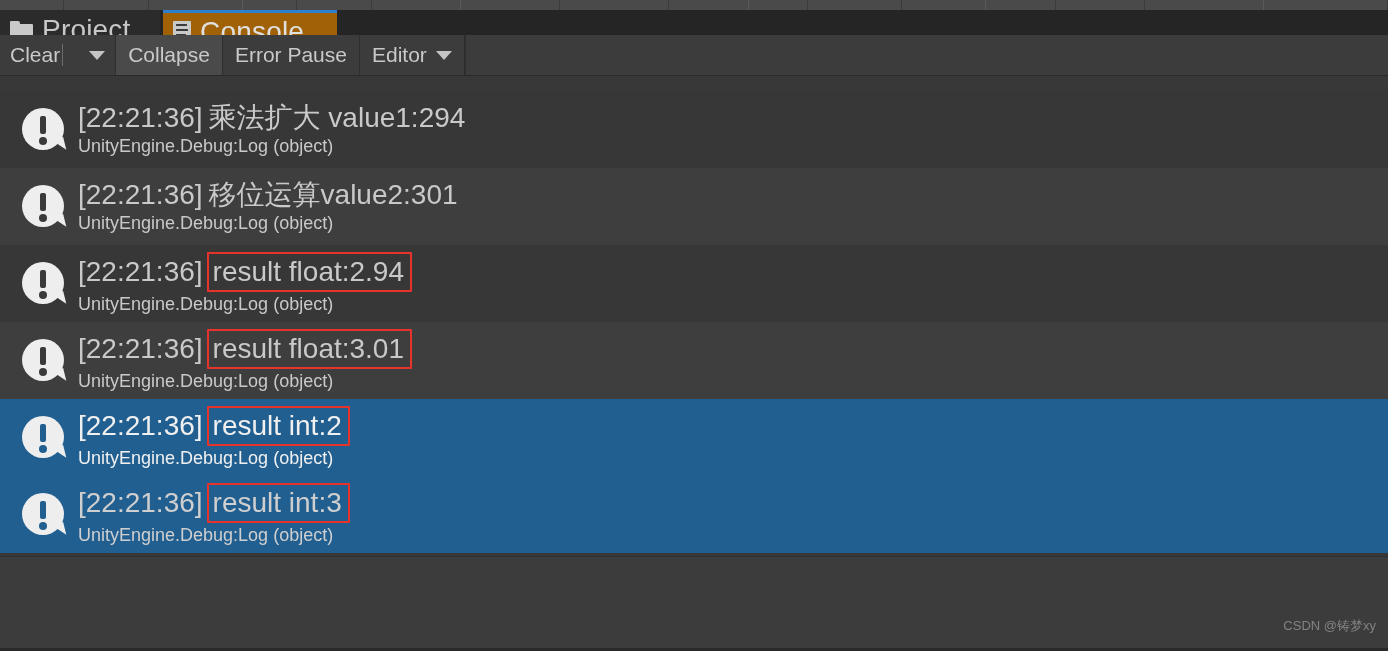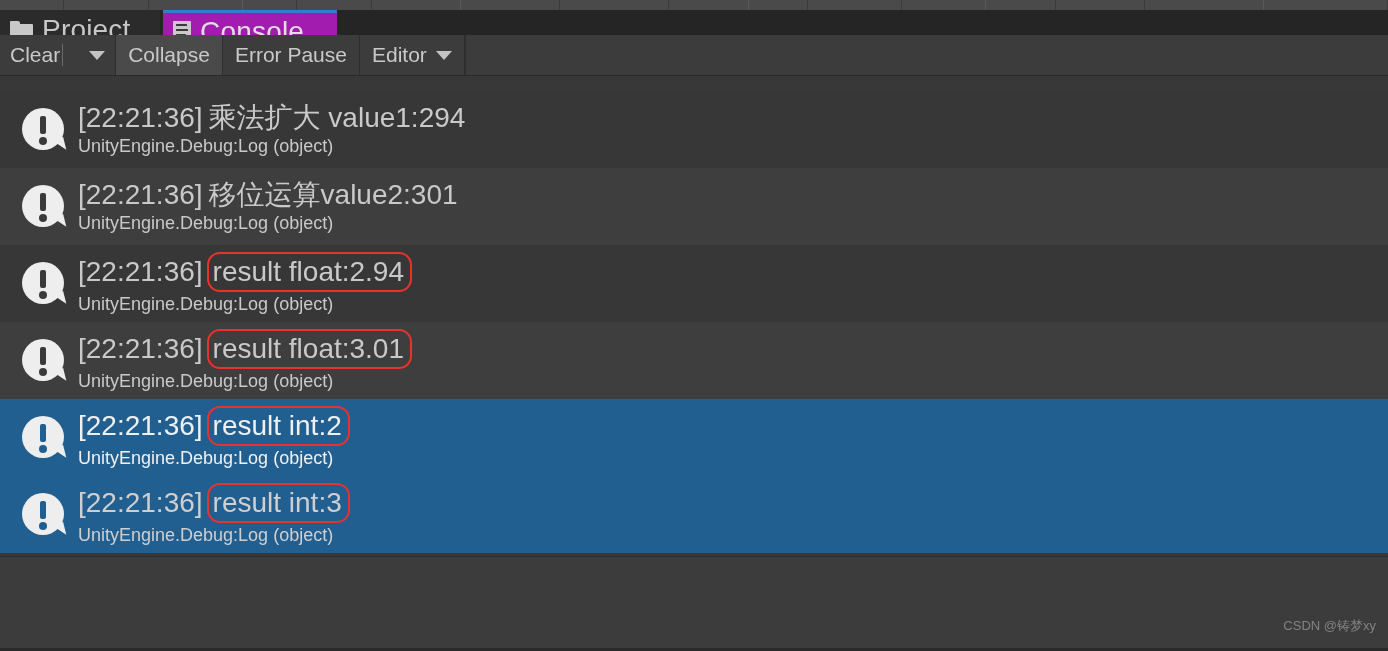--- a/index.html
+++ b/index.html
@@ -58,21 +58,21 @@
     letter-spacing: .2px;
     margin-left: 9px;
     white-space: nowrap;
   }
   .tab-project {
     left: 0; width: 160px;
     background: #2b2b2b;
   }
   .tab-console {
     left: 163px; width: 174px;
-    background: #a21caf;
+    background: #a16207;
     border-top: 3px solid #2f7fd1;
   }
   .tab-console .tab-label { color: #e0e0e0; }
 
   
   .icon-folder {
     width: 23px; height: 18px;
     position: relative;
     flex: none;
   }
@@ -254,21 +254,21 @@
   }
   .sel .line1, .sel .line2 { color: #f0f0f0; }
   .logrow.sel.dim .line1, .logrow.sel.dim .line2 { color: #cfcfcf; }
 
   .ts { margin-right: 6px; }
   .msg { position: relative; display: inline-block; }
   .msg.boxed {
     border: 2px solid #e8322c;
     padding: 1px 6px 2px 4px;
     margin-left: -2px;
-    border-radius: 13px;
+    border-radius: 1px;
   }
 
   
   .detail {
     position: absolute;
     left: 0; top: 556px;
     width: 1388px;
     height: 92px;
     background: #3c3c3c;
     border-top: 1px solid #2f2f2f;

